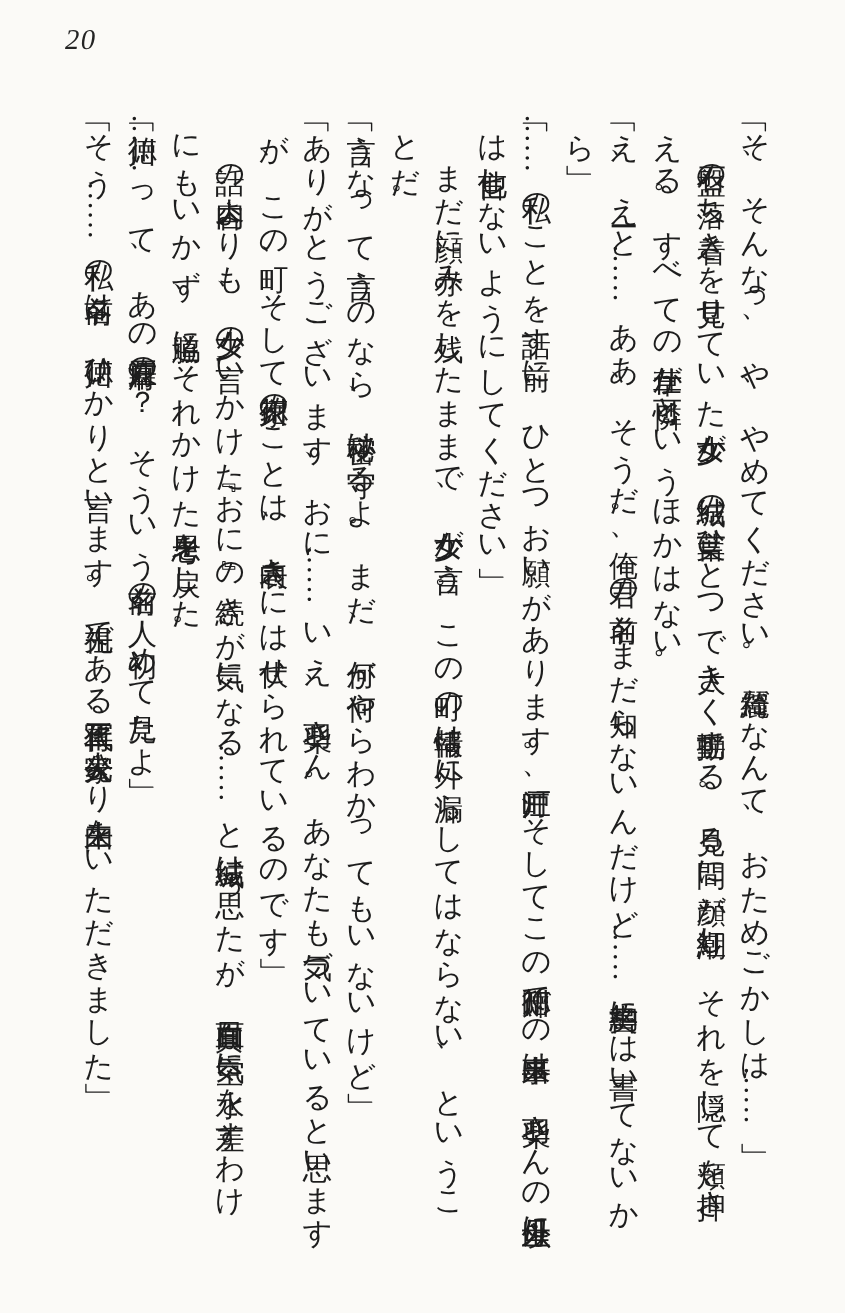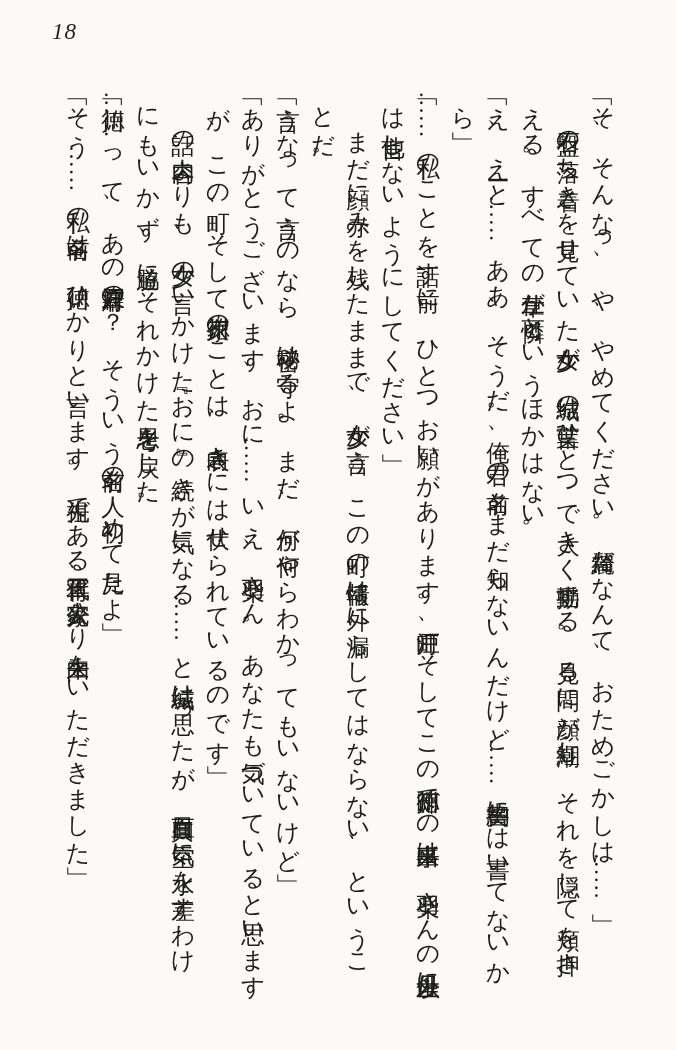--- a/index.html
+++ b/index.html
@@ -47,21 +47,21 @@
     text-indent: 0;
   }
   .para.indent {
     text-indent: 1em;
   }
 </style>
 </head>
 <body>
 
 <div class="page">
-  <div class="page-number">18</div>
+  <div class="page-number">20</div>
   <div class="text-body">
       <p class="para">「そ、そんなっ、や、やめてください。綺麗だなんて、おためごかしは……」</p>
       <p class="para indent">盤石の落ち着きを見せていた少女が、結城の言葉ひとつで大きく動揺する。見る間に顔が紅潮し、それを隠して頬を押さえる。すべての仕草が可憐というほかはない。</p>
       <p class="para">「え、えーと……ああ、そうだ。俺、君の名前、まだ知らないんだけど……契約書には書いてないから」</p>
       <p class="para">「……私のことを話す前に、ひとつお願いがあります。江戸町、そしてこの徳川邸での出来事は、羽柴さんの母上以外には他言しないようにしてください」</p>
       <p class="para indent">まだ顔に赤みを残したままで、少女が言う。この町の情報は外に漏らしてはならない、ということだ。</p>
       <p class="para">「言うなって言うのなら、秘密は守るよ。まだ、何が何やらわかってもいないけど」</p>
       <p class="para">「ありがとうございます、おに……いえ、羽柴さん。あなたも気づいていると思いますが、この町、そして徳川家のことは、表向きには伏せられているのです」</p>
       <p class="para indent">話の内容よりも、少女の言いかけた『おに』の続きが気になる……と結城は思ったが、真面目な空気に水を差すわけにもいかず、脇道にそれかけた思考を戻した。</p>
       <p class="para">「徳川……って、あの江戸幕府の？　そういう名前の人、初めて見たよ」</p>

